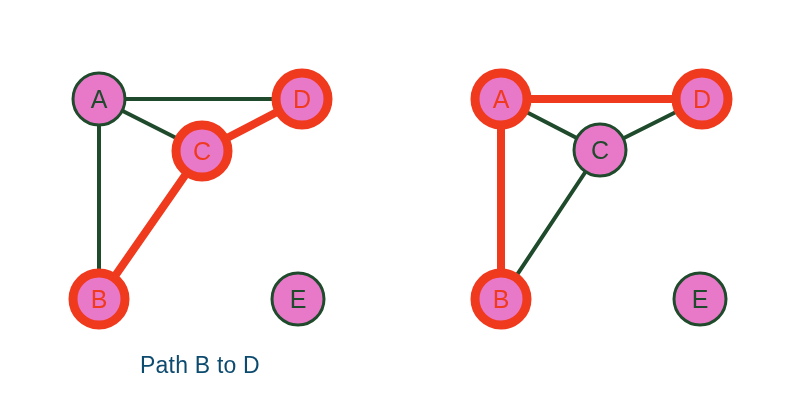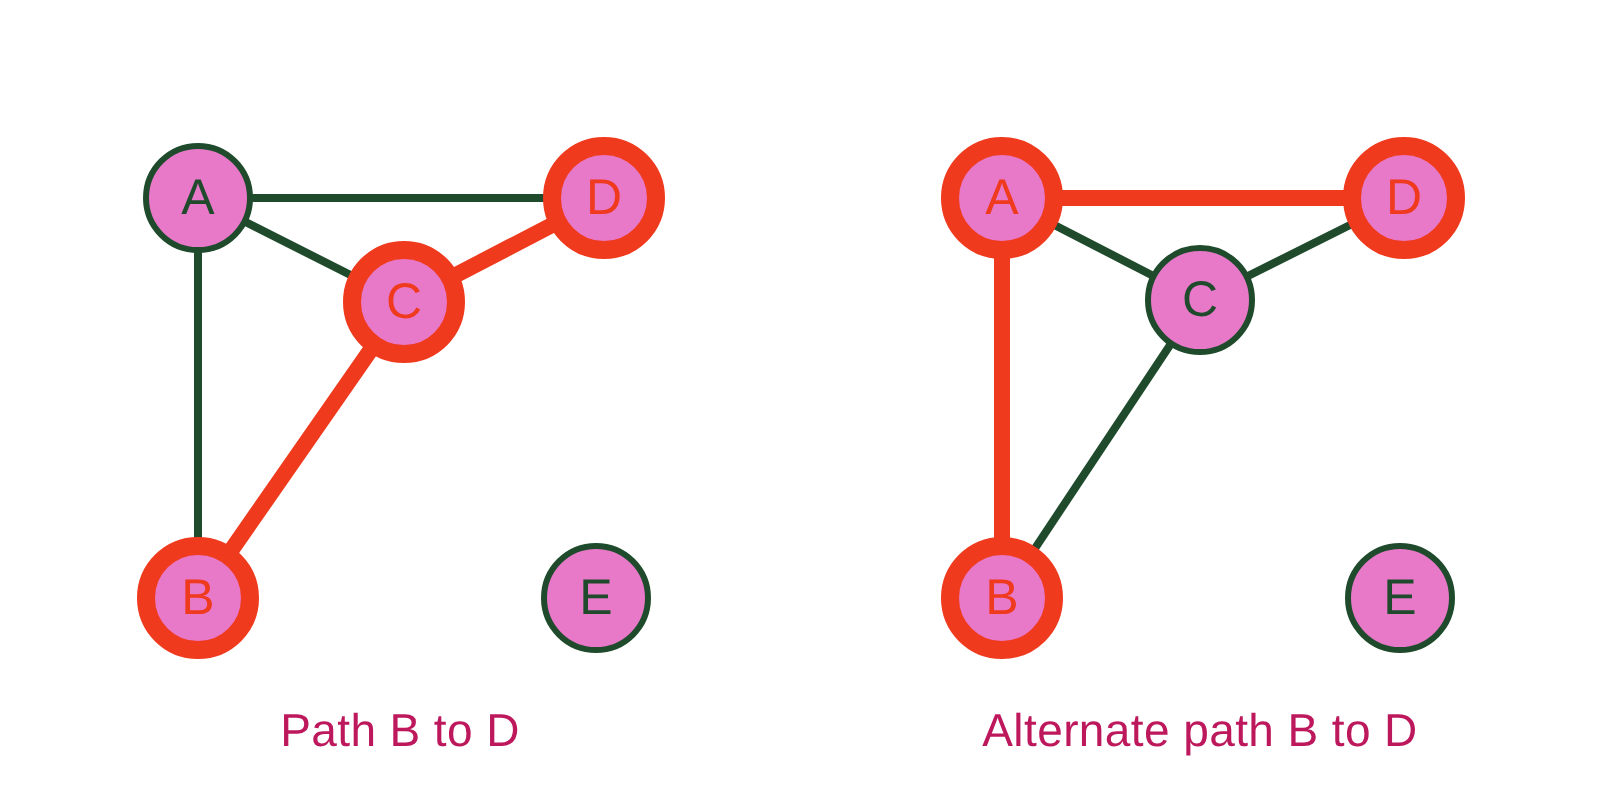--- a/index.html
+++ b/index.html
@@ -35,21 +35,21 @@
     height: 348px;
     display: block;
   }
   .caption {
     position: absolute;
     left: 0;
     top: 352px;
     width: 400px;
     text-align: center;
     font-size: 23px;
-    color: #be185d;
+    color: #0c4a6e;
     font-family: "Liberation Sans", sans-serif;
     letter-spacing: 0.2px;
     white-space: nowrap;
   }
 </style>
 </head>
 <body>
 
 <div class="figure">
 
@@ -113,16 +113,15 @@
           <g>
             <circle cx="101" cy="299" r="26" fill="#e878c8" stroke="#f03a1e" stroke-width="9"></circle>
             <text x="101" y="299" text-anchor="middle" dominant-baseline="central" font-family="&quot;Liberation Sans&quot;, sans-serif" font-size="25" fill="#f03a1e">B</text>
           </g>
           <g>
             <circle cx="300" cy="299" r="26" fill="#e878c8" stroke="#1f4b2c" stroke-width="3"></circle>
             <text x="300" y="299" text-anchor="middle" dominant-baseline="central" font-family="&quot;Liberation Sans&quot;, sans-serif" font-size="25" fill="#1f4b2c">E</text>
           </g>
         </g>
     </svg>
-    <div class="caption">Alternate path B to D</div>
   </div>
 
 </div>
 
 </body></html>

